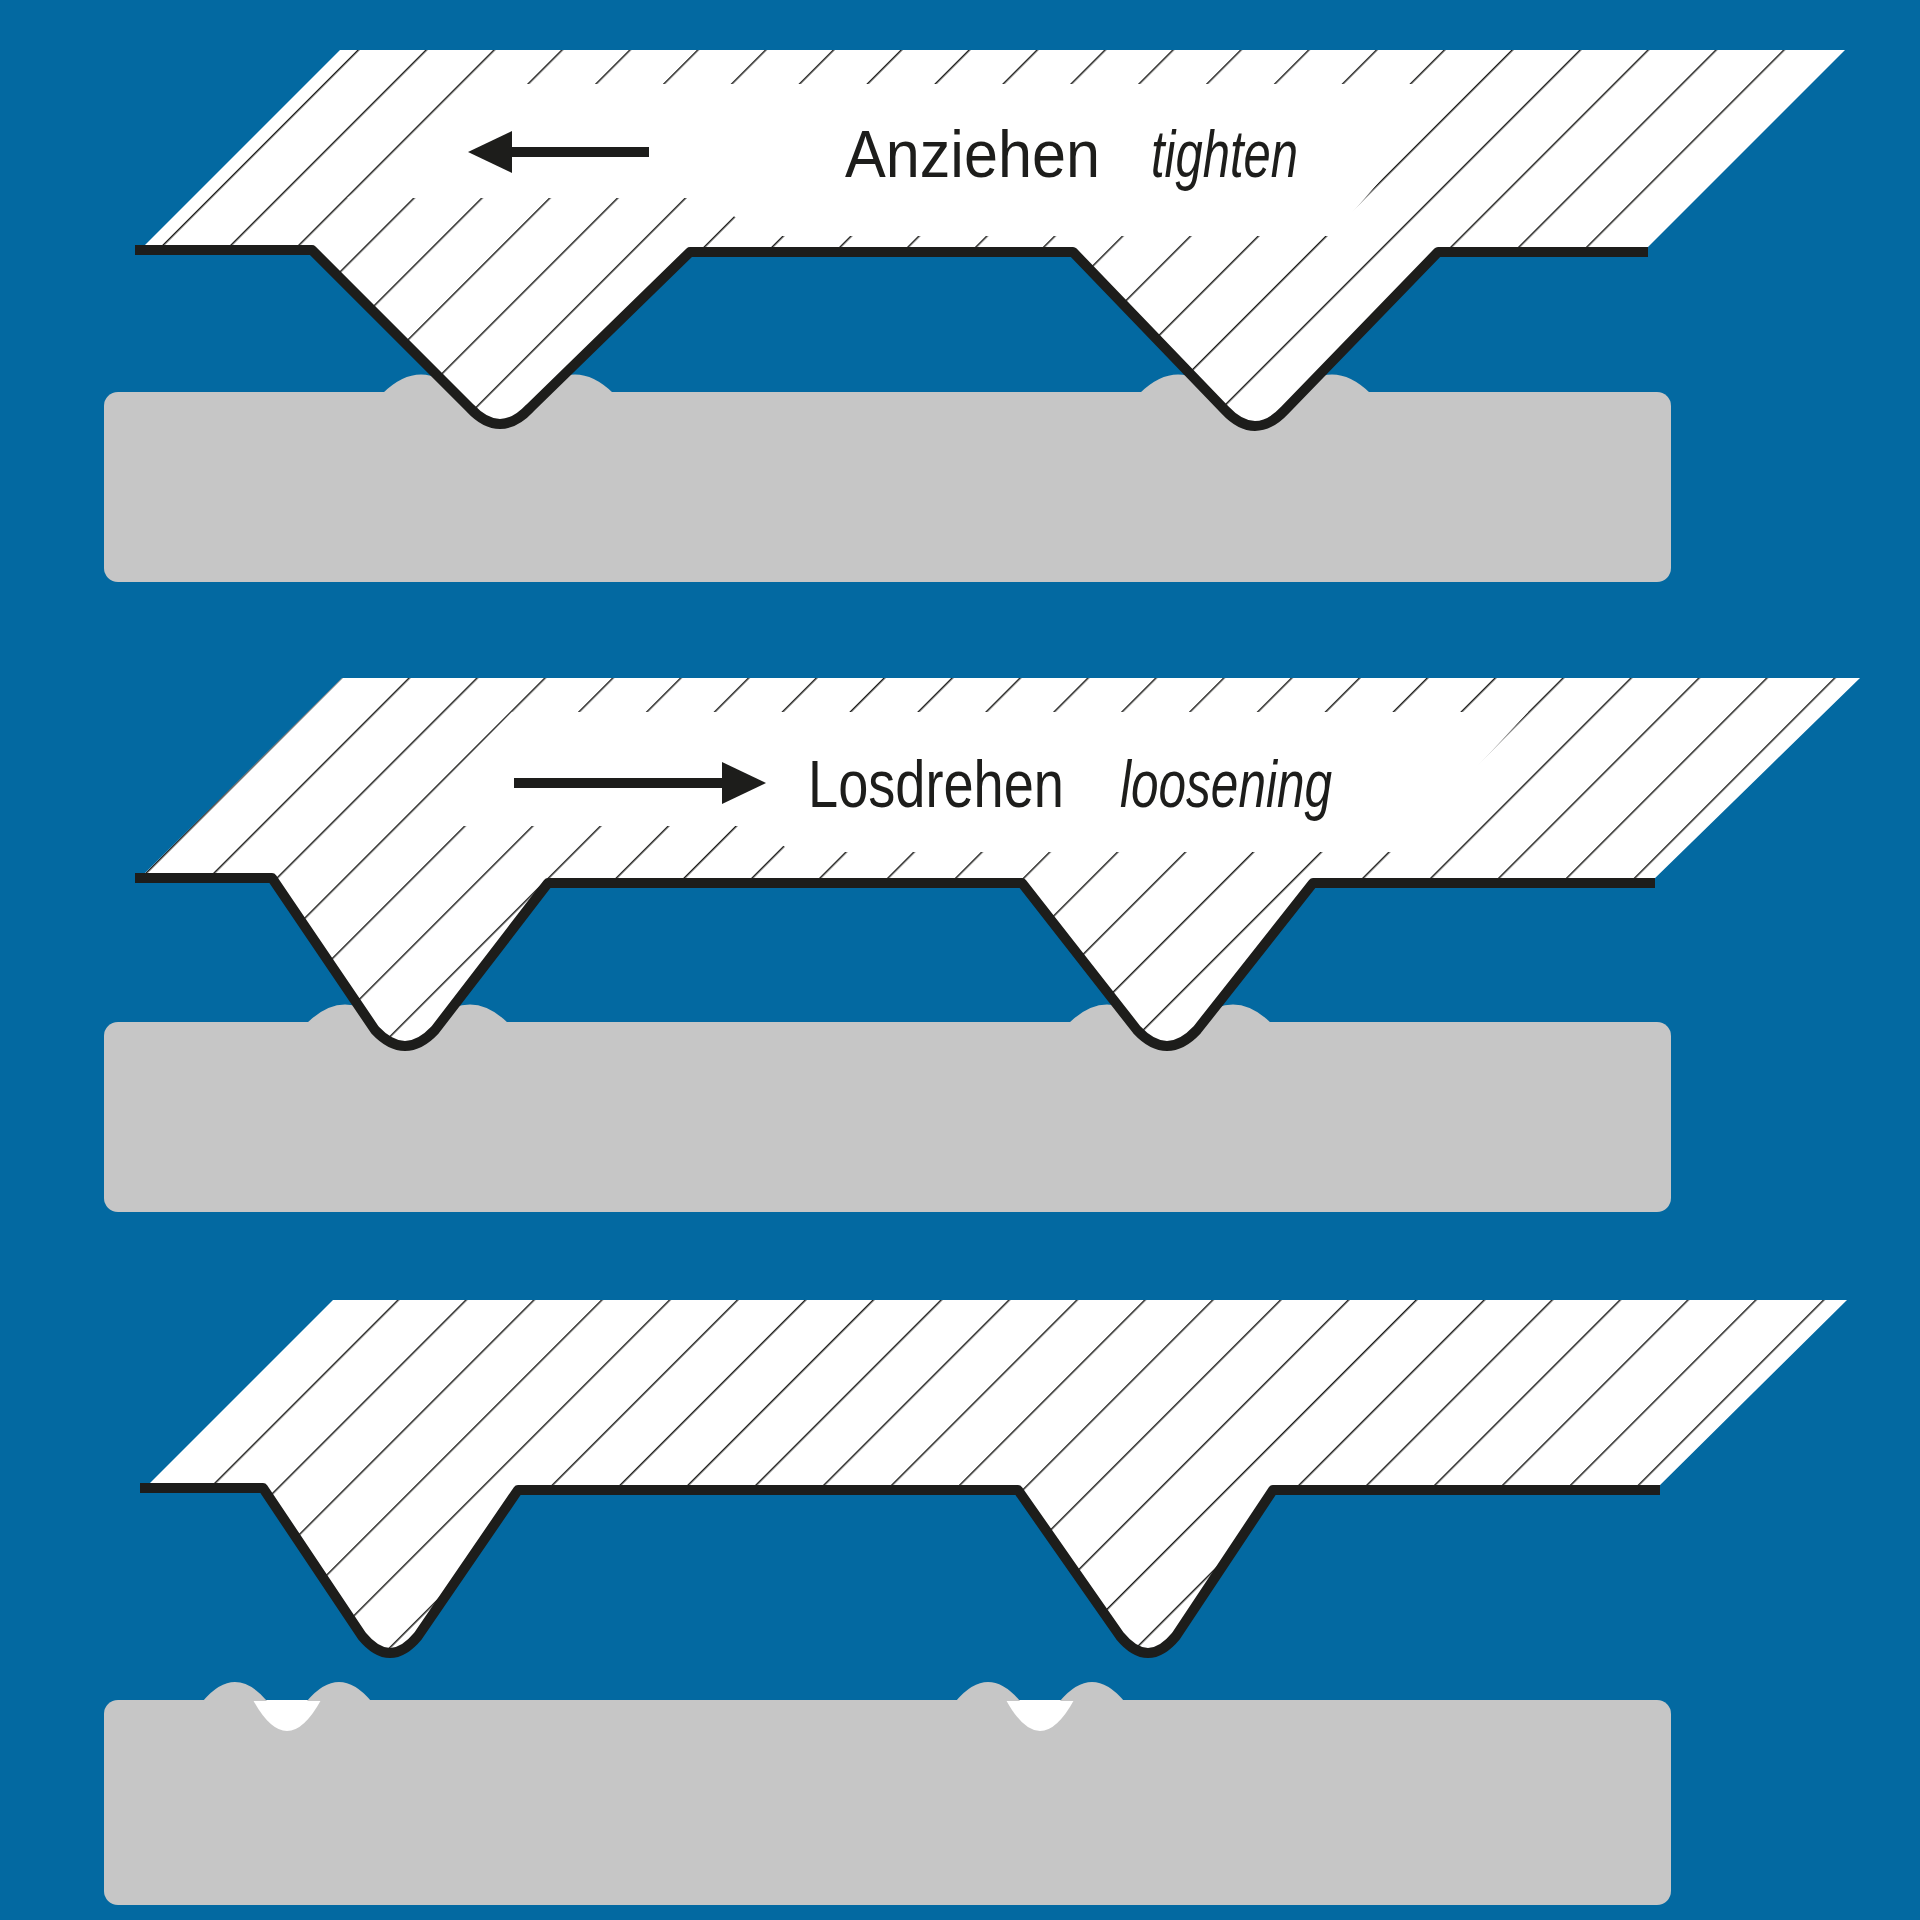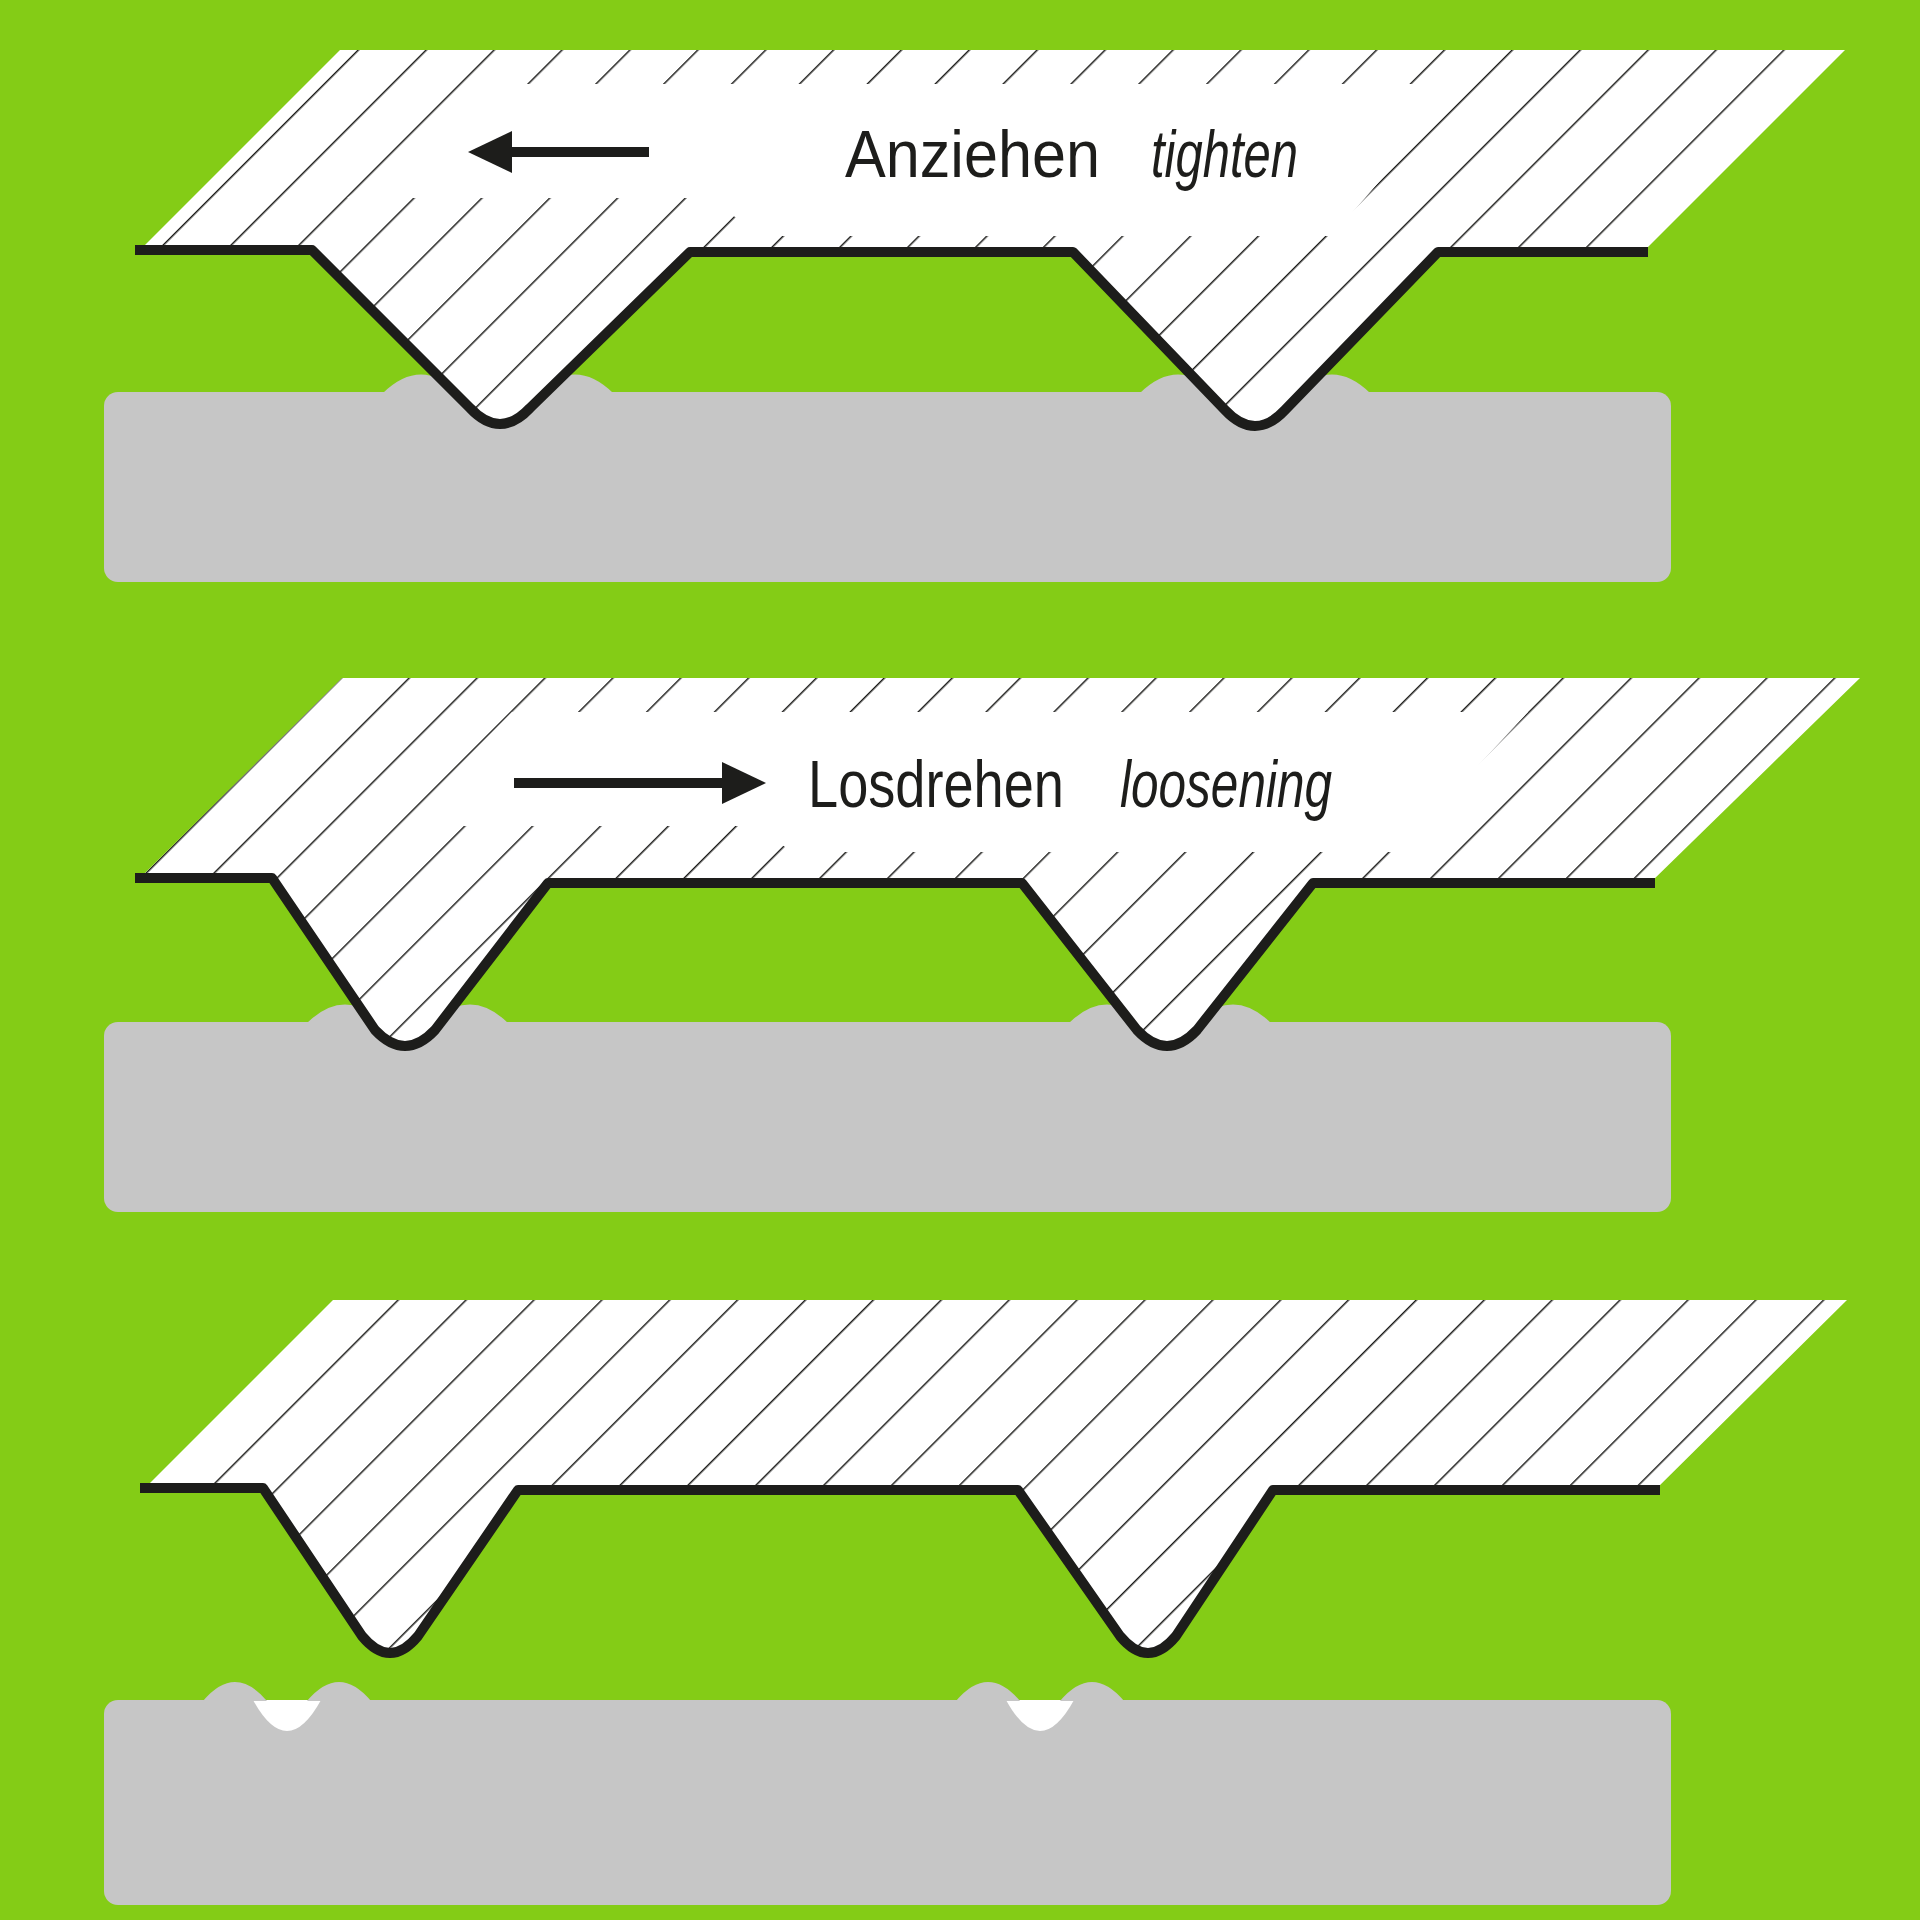--- a/index.html
+++ b/index.html
@@ -1,16 +1,16 @@
 <!DOCTYPE html>
 <html><head>
 <meta charset="utf-8">
 <style>
   html,body{margin:0;padding:0;background:#ffffff;}
-  .stage{width:1920px;height:1920px;position:relative;background:#84cc16;}
+  .stage{width:1920px;height:1920px;position:relative;background:#0369a1;}
   svg{display:block;}
   text{font-family:"Liberation Sans","DejaVu Sans",sans-serif;fill:#1d1d1b;}
   .label-de{font-size:66px;}
   .label-en{font-size:66px;font-style:italic;}
 </style>
 </head>
 <body>
 
 <div class="stage">
 <svg width="1920" height="1920" viewBox="0 0 1920 1920">

